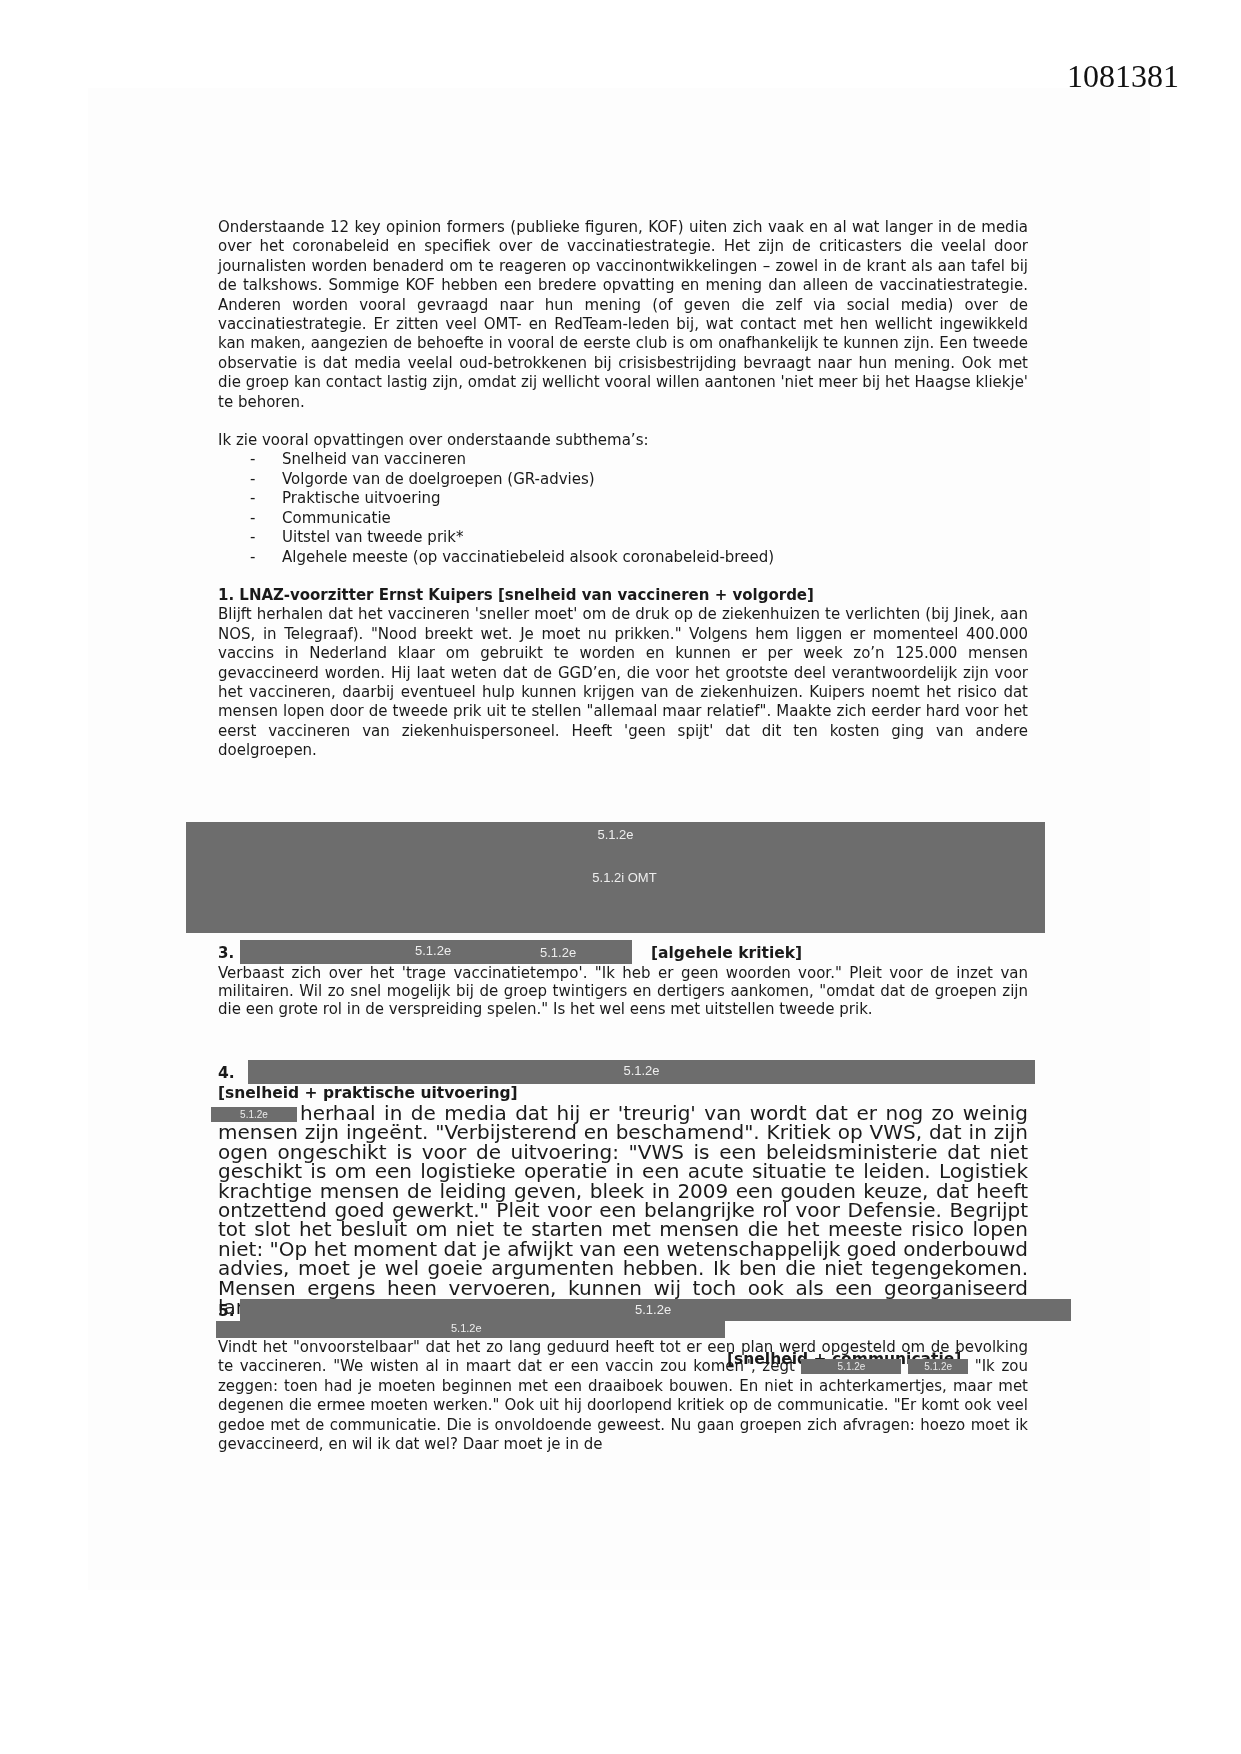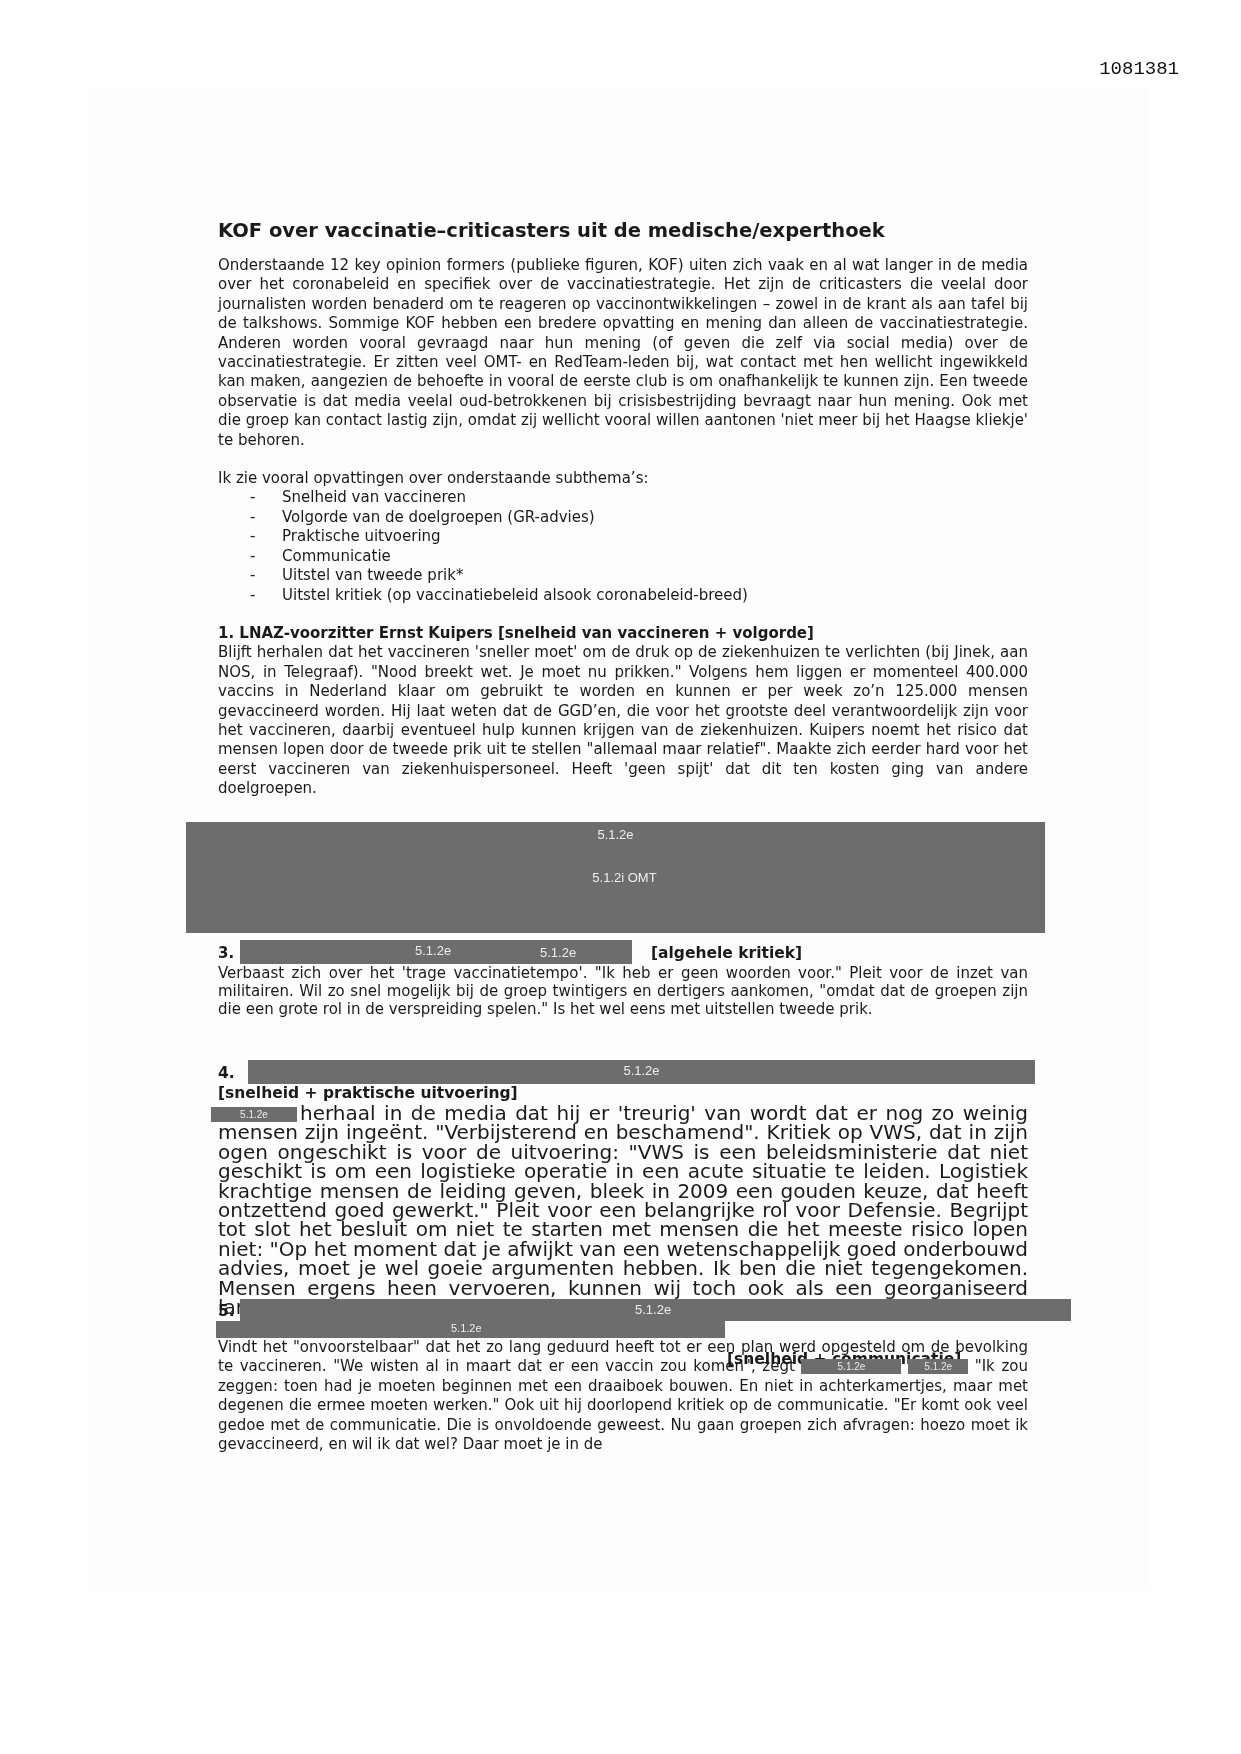--- a/index.html
+++ b/index.html
@@ -2,21 +2,21 @@
 <html><head>
 <meta charset="utf-8">
 <style>
   html, body { margin: 0; padding: 0; }
   body {
     width: 1241px; height: 1754px; background: #ffffff; position: relative; overflow: hidden;
     font-family: "DejaVu Sans", sans-serif; color: #1a1a1a;
   }
   .page-number {
     position: absolute; top: 58px; right: 62px;
-    font-family: Liberation Mono, monospace; font-size: 19px; color: #111;
+    font-family: Liberation Serif, serif; font-size: 32px; color: #111;
   }
   .page-area {
     position: absolute; left: 88px; top: 88px; width: 1062px; height: 1502px;
     background: #fdfdfd;
   }
   .content {
     position: absolute; left: 218px; top: 218px; width: 810px;
     font-size: 15px; line-height: 19.4px;
   }
   h1 {
@@ -39,31 +39,30 @@
   .abs { position: absolute; }
 </style>
 </head>
 <body>
 
 <div class="page-number">1081381</div>
 
 <div class="page-area"></div>
 
 <div class="content">
-  <h1>KOF over vaccinatie–criticasters uit de medische/experthoek</h1>
   <p>Onderstaande 12 key opinion formers (publieke figuren, KOF) uiten zich vaak en al wat langer in de media over het coronabeleid en specifiek over de vaccinatiestrategie. Het zijn de criticasters die veelal door journalisten worden benaderd om te reageren op vaccinontwikkelingen – zowel in de krant als aan tafel bij de talkshows. Sommige KOF hebben een bredere opvatting en mening dan alleen de vaccinatiestrategie. Anderen worden vooral gevraagd naar hun mening (of geven die zelf via social media) over de vaccinatiestrategie. Er zitten veel OMT- en RedTeam-leden bij, wat contact met hen wellicht ingewikkeld kan maken, aangezien de behoefte in vooral de eerste club is om onafhankelijk te kunnen zijn. Een tweede observatie is dat media veelal oud-betrokkenen bij crisisbestrijding bevraagt naar hun mening. Ook met die groep kan contact lastig zijn, omdat zij wellicht vooral willen aantonen 'niet meer bij het Haagse kliekje' te behoren.</p>
   <div class="para-gap"></div>
   <p>Ik zie vooral opvattingen over onderstaande subthema’s:</p>
   <ul class="themes">
     <li>Snelheid van vaccineren</li>
     <li>Volgorde van de doelgroepen (GR-advies)</li>
     <li>Praktische uitvoering</li>
     <li>Communicatie</li>
     <li>Uitstel van tweede prik*</li>
-    <li>Uitstel kritiek (op vaccinatiebeleid alsook coronabeleid-breed)</li>
+    <li>Algehele meeste (op vaccinatiebeleid alsook coronabeleid-breed)</li>
   </ul>
   <div class="para-gap"></div>
   <div class="item-heading">1. LNAZ-voorzitter Ernst Kuipers [snelheid van vaccineren + volgorde]</div>
   <p>Blijft herhalen dat het vaccineren 'sneller moet' om de druk op de ziekenhuizen te verlichten (bij Jinek, aan NOS, in Telegraaf). "Nood breekt wet. Je moet nu prikken." Volgens hem liggen er momenteel 400.000 vaccins in Nederland klaar om gebruikt te worden en kunnen er per week zo’n 125.000 mensen gevaccineerd worden. Hij laat weten dat de GGD’en, die voor het grootste deel verantwoordelijk zijn voor het vaccineren, daarbij eventueel hulp kunnen krijgen van de ziekenhuizen. Kuipers noemt het risico dat mensen lopen door de tweede prik uit te stellen "allemaal maar relatief". Maakte zich eerder hard voor het eerst vaccineren van ziekenhuispersoneel. Heeft 'geen spijt' dat dit ten kosten ging van andere doelgroepen.</p>
 </div>
 
 <div class="redact-block" style="left:186px; top:822px; width:859px; height:111px;">
   <div class="abs" style="left:0; right:0; top:5px;">5.1.2e</div>
   <div class="abs" style="left:18px; right:0; top:48px;">5.1.2i OMT</div>
 </div>

